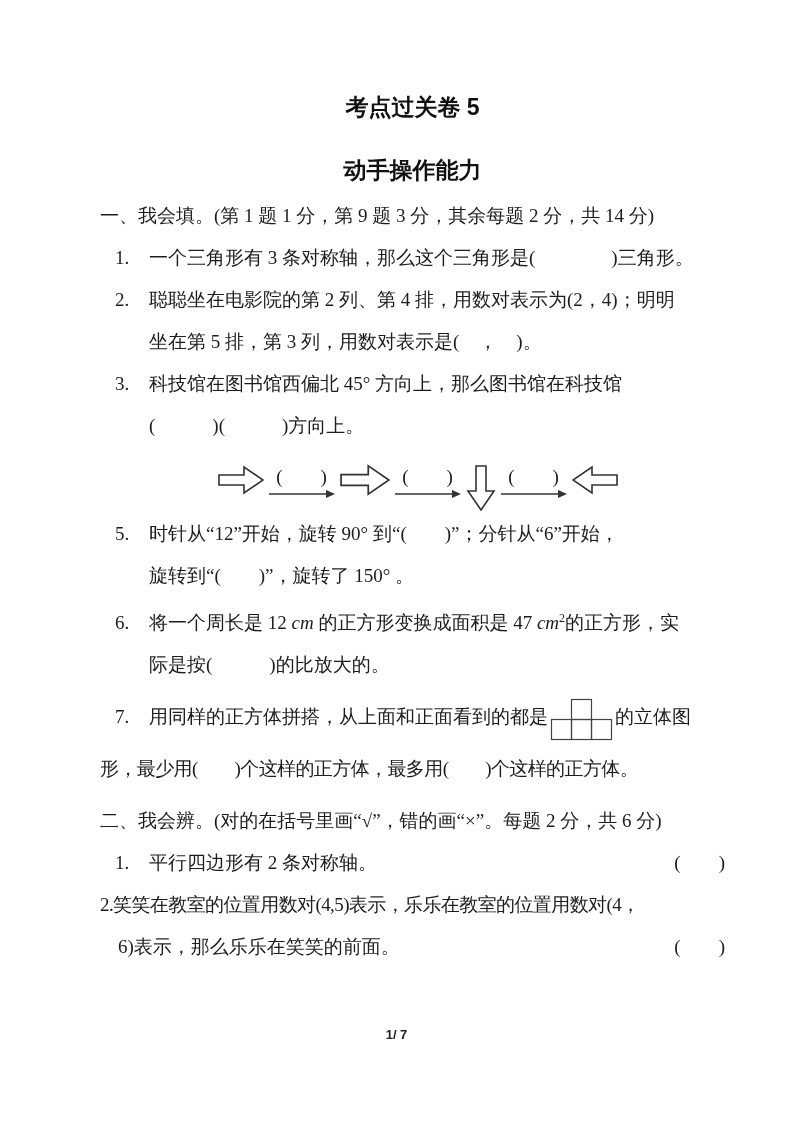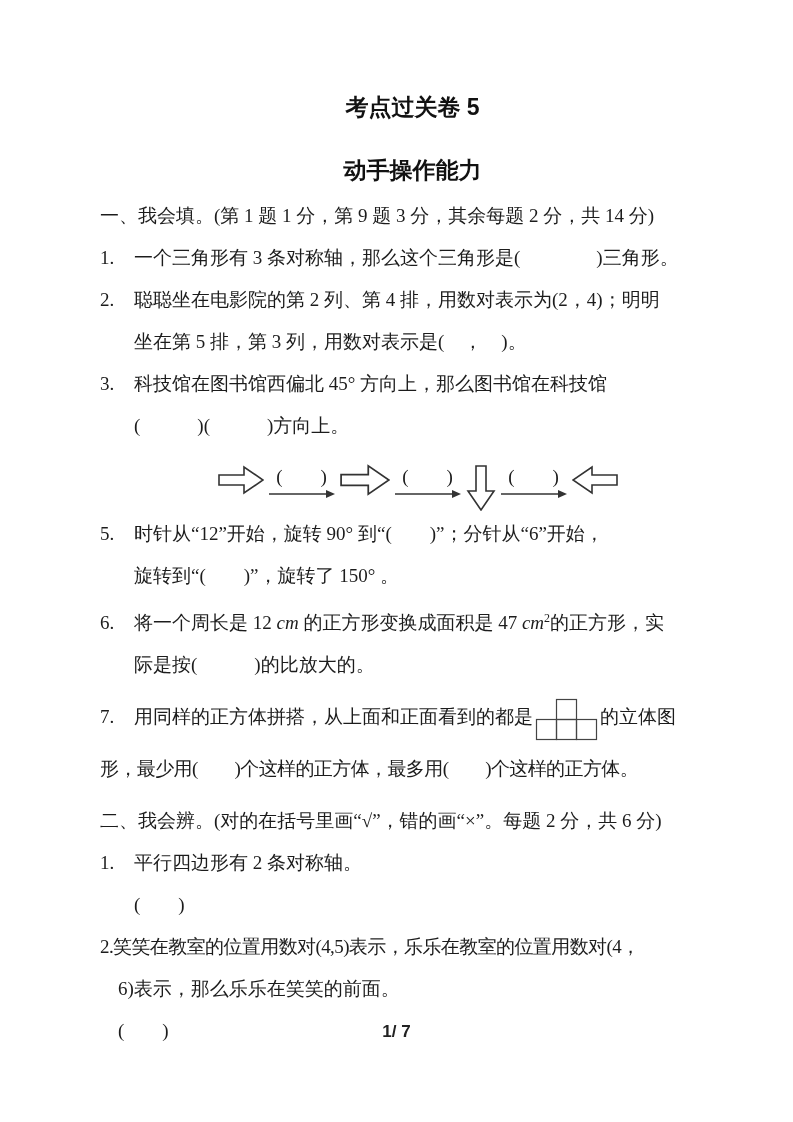--- a/index.html
+++ b/index.html
@@ -16,42 +16,42 @@
     margin:0; text-align:center;
     font-family:"Liberation Sans","DejaVu Sans",sans-serif;
     font-weight:bold; font-size:23px; line-height:30px; color:#111;
   }
   .subtitle { margin-top:33px; }
   .line {
     font-size:19px; line-height:42px; min-height:42px;
     white-space:nowrap; color:#1c1c1c;
   }
   .sec-head { margin-top:10px; }
-  .q { padding-left:34px; }
+  .q { padding-left:34px;margin-left:15px; }
   .num { display:inline-block; width:34px; margin-left:-34px; }
   .unit { font-family:"Liberation Serif","DejaVu Serif",serif; font-style:italic;text-align:right; }
   sup { font-size:12px; }
   .arrow-figure {
     display:flex; align-items:center; justify-content:center;
     height:62px; margin:2px 0 2px 10px; gap:5px;
   }
   .paren-group { display:flex; flex-direction:column; align-items:center; transform:translateY(3px); }
   .paren-group .paren { font-size:19px; line-height:20px; }
   .block-arrow, .thin-arrow, .t-figure { display:block; }
   .down-arrow { transform:translateY(8px); }
   .q7-line { display:flex; align-items:center; height:62px; }
   .q7-line .t-figure { margin:0 2px; transform:translateY(2px); }
-  .flex-between { display:flex; justify-content:space-between;flex-direction:column; }
+  .flex-between { display:flex; justify-content:space-between; }
   .tight { letter-spacing:-0.6px; }
   .indent18 { padding-left:18px; }
   .footer {
     position:absolute; bottom:80px; left:0; right:0;
     text-align:center;
     font-family:"Liberation Sans","DejaVu Sans",sans-serif;
-    font-weight:bold; font-size:17px; color:#222;
+    font-weight:bold; font-size:13px; color:#222;
   }
 </style>
 </head>
 <body>
 
 <div class="page">
   <div class="content">
 
     <h1 class="title">考点过关卷 5</h1>
     <h2 class="title subtitle">动手操作能力</h2>

